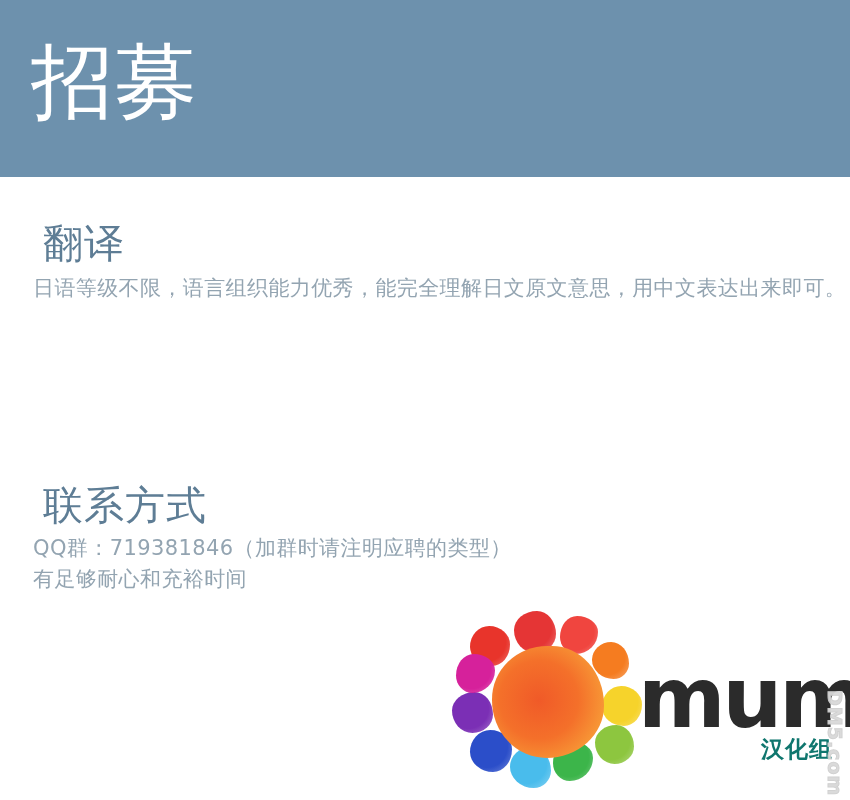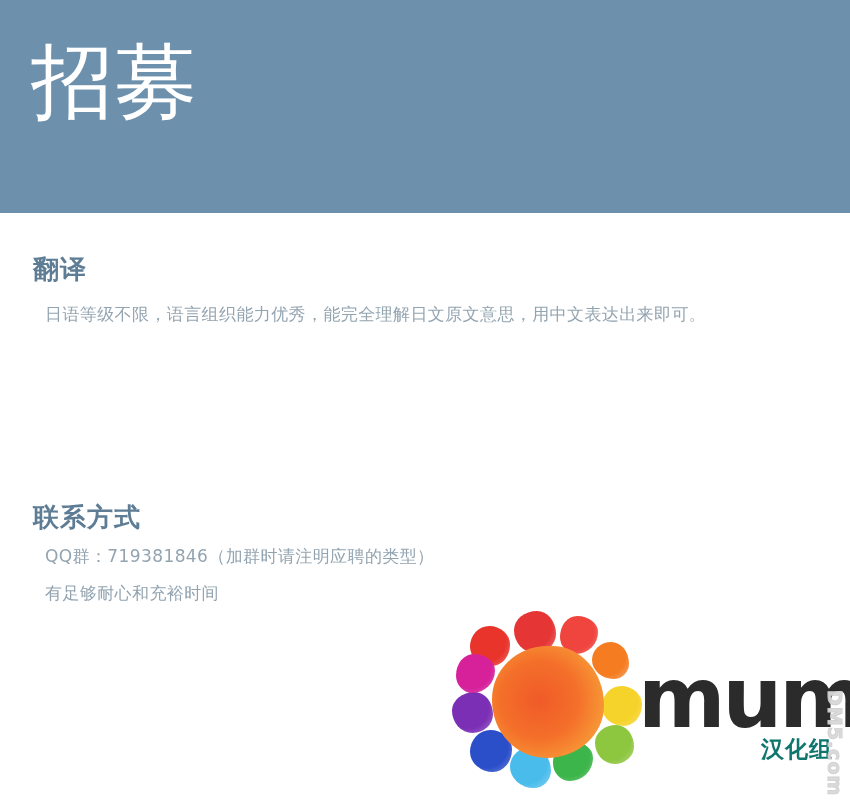--- a/index.html
+++ b/index.html
@@ -11,21 +11,21 @@
     width: 850px;
     height: 800px;
     font-family: "DejaVu Sans", "Liberation Sans", sans-serif;
     overflow: hidden;
     position: relative;
   }
 
   
   .banner {
     width: 850px;
-    height: 213px;
+    height: 177px;
     background: #6d91ad;
     position: relative;
     box-sizing: border-box;
   }
   .banner-title {
     position: absolute;
     left: 31px;
     top: 34px;
     color: #ffffff;
     font-size: 82px;
@@ -39,39 +39,39 @@
   .content {
     padding: 0;
     position: relative;
   }
   .section {
     position: absolute;
     left: 33px;
   }
   .section-title {
     color: #5e7d95;
-    font-size: 26px;
+    font-size: 40px;
     line-height: 42px;
-    font-weight: 700;
+    font-weight: 400;
     letter-spacing: 1px;
     white-space: nowrap;
-    margin: 0;
+    margin: 10px;
   }
   .section-body {
     color: #93a4b1;
-    font-size: 17px;
+    font-size: 21px;
     line-height: 25px;
     font-weight: 400;
     letter-spacing: 0.4px;
     white-space: nowrap;
-    margin: 12px;
+    margin: 0;
   }
   .sec-translate { top: 35px; }
   .sec-retouch   { top: 158px; }
-  .sec-contact   { top: 283px; }
+  .sec-contact   { top: 297px; }
   .sec-translate .section-body { margin-top: 12px; }
   .sec-retouch   .section-body { margin-top: 12px; }
   .sec-contact   .section-body { margin-top: 6px; }
 
   
   .logo-wrap {
     position: absolute;
     left: 452px;
     top: 608px;
     width: 398px;

